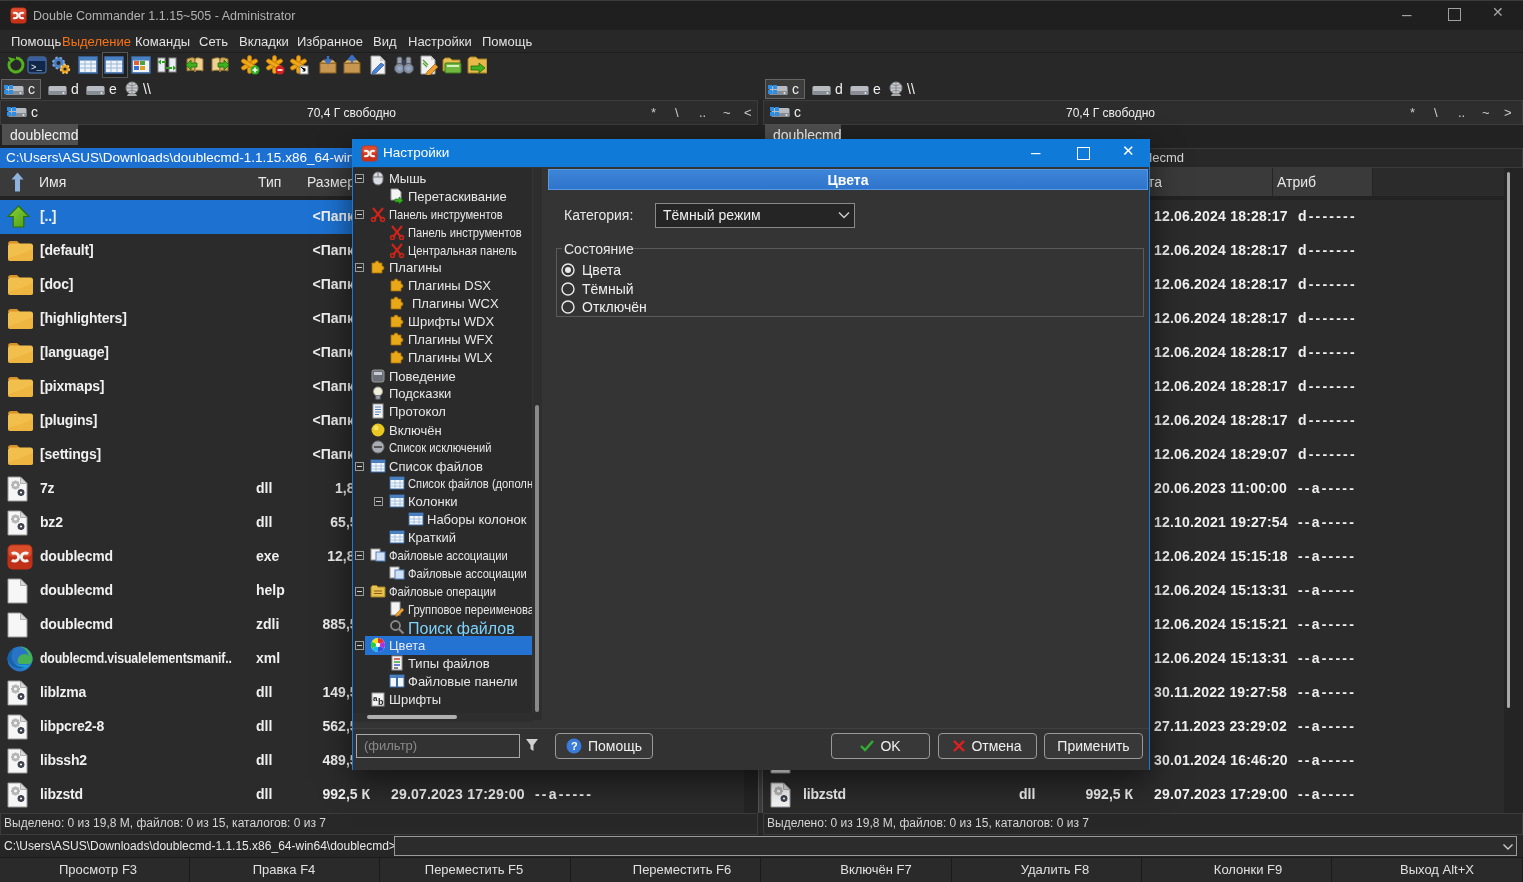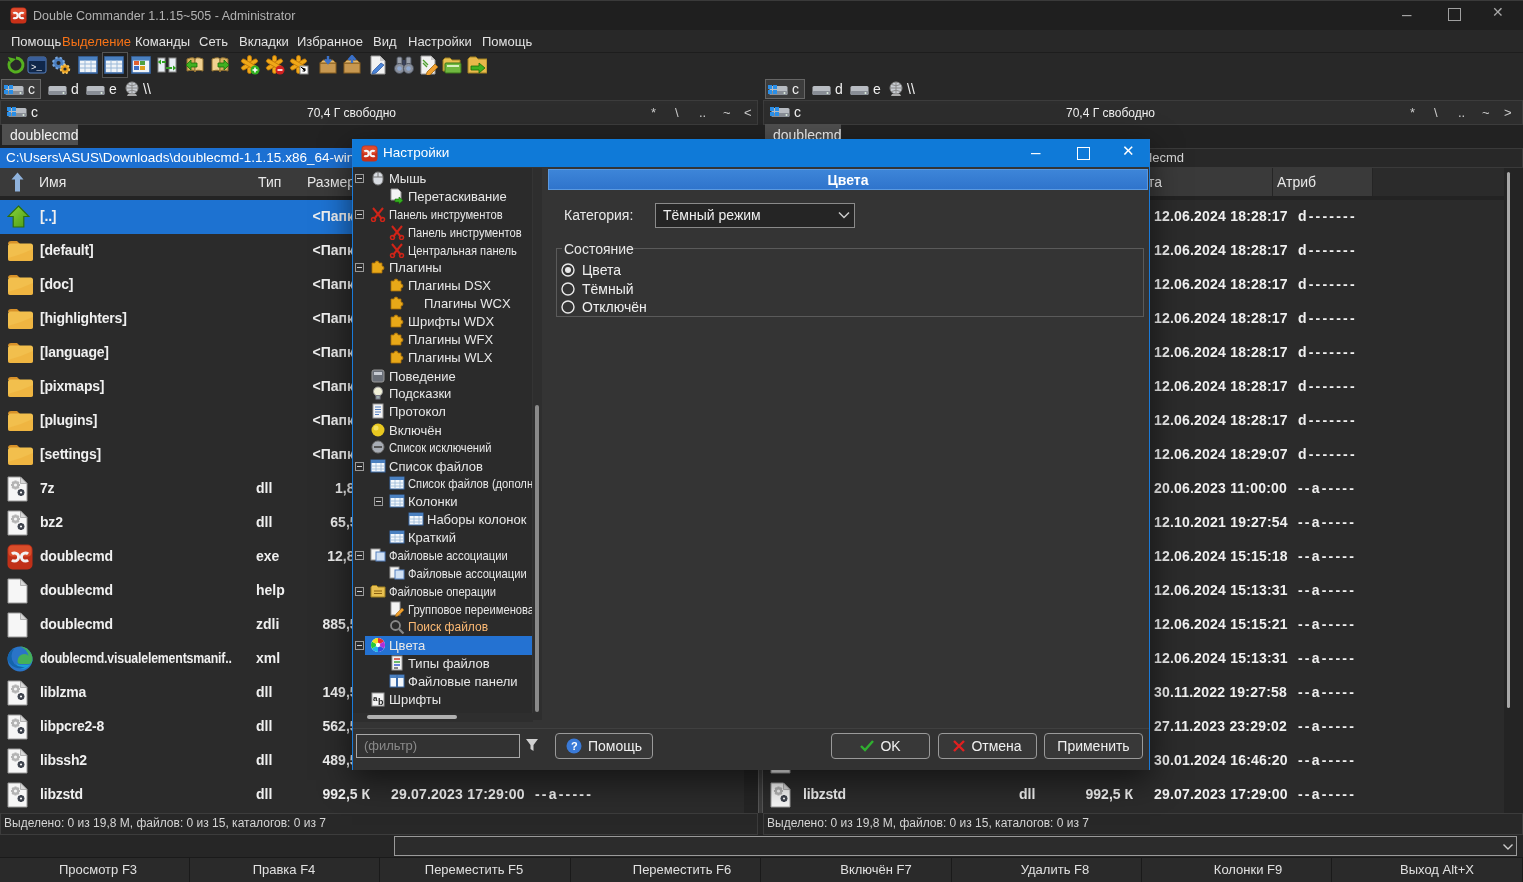--- a/index.html
+++ b/index.html
@@ -788,20 +788,21 @@
 <div class="abs" style="left:1298px;top:786px;white-space:pre;font-size:14px;font-weight:bold;color:#f0f0f0;letter-spacing:2.2px;">--a-----</div>
 <div class="abs" style="left:744px;top:168px;width:14px;height:645px;background:#242424;"></div>
 <div class="abs" style="left:758px;top:168px;width:5px;height:645px;background:#3c3c3c;border-left:1px solid #555;border-right:1px solid #555;box-sizing:border-box;"></div>
 <div class="abs" style="left:1504px;top:168px;width:19px;height:645px;background:#242424;"></div>
 <div class="abs" style="left:1507px;top:172px;width:3px;height:536px;background:#a8a8a8;border-radius:2px;"></div>
 <div class="abs" style="left:0px;top:813px;width:758px;height:22px;background:#282828;border:1px solid #3c3c3c;box-sizing:border-box;"></div>
 <div class="abs" style="left:763px;top:813px;width:760px;height:22px;background:#282828;border:1px solid #3c3c3c;box-sizing:border-box;"></div>
 <div class="abs" style="left:4px;top:816px;white-space:pre;font-size:12px;color:#d5d5d5;">Выделено: 0 из 19,8 М, файлов: 0 из 15, каталогов: 0 из 7</div>
 <div class="abs" style="left:767px;top:816px;white-space:pre;font-size:12px;color:#d5d5d5;">Выделено: 0 из 19,8 М, файлов: 0 из 15, каталогов: 0 из 7</div>
 <div class="abs" style="left:0px;top:835px;width:1523px;height:22px;background:#262626;"></div>
+<div class="abs" style="left:4px;top:839px;white-space:pre;font-size:12px;color:#e8e8e8;">C:\Users\ASUS\Downloads\doublecmd-1.1.15.x86_64-win64\doublecmd&gt;</div>
 <div class="abs" style="left:394px;top:836px;width:1123px;height:20px;background:#2c2c2c;border:1px solid #9a9a9a;box-sizing:border-box;"></div>
 <svg class="abs" style="left:1502px;top:843px;" width="12" height="8" viewBox="0 0 12 8">
       <path d="M1.5 1.5 L6 6 L10.5 1.5" fill="none" stroke="#cccccc" stroke-width="1.4"></path>
     </svg>
 <div class="abs" style="left:0px;top:857px;width:1523px;height:25px;background:#2a2a2a;border-top:1px solid #1a1a1a;"></div>
 <div class="abs" style="left:0.0px;top:858px;width:190px;height:24px;border-right:1px solid #1a1a1a;box-sizing:border-box;"></div>
 <div class="abs" style="left:98px;top:862px;white-space:pre;font-size:13px;color:#e0e0e0;transform:translateX(-50%);">Просмотр F3</div>
 <div class="abs" style="left:190.375px;top:858px;width:190px;height:24px;border-right:1px solid #1a1a1a;box-sizing:border-box;"></div>
 <div class="abs" style="left:284px;top:862px;white-space:pre;font-size:13px;color:#e0e0e0;transform:translateX(-50%);">Правка F4</div>
 <div class="abs" style="left:380.75px;top:858px;width:190px;height:24px;border-right:1px solid #1a1a1a;box-sizing:border-box;"></div>
@@ -898,21 +899,21 @@
           <path d="M2 5 h3 a2 2 0 1 1 4 0 h3 v3 a2 2 0 1 1 0 4 v3 h-10z" fill="#e8a818" stroke="#a87008" stroke-width="0.8" transform="translate(0,-1)"></path>
         </svg></div>
 <div class="abs" style="left:36px;top:92px;font-size:13px;color:#e8e8e8;white-space:pre;">Плагины</div>
 <div class="abs" style="left:36px;top:109px;width:16px;height:16px;"><svg width="16" height="16" viewBox="0 0 16 16">
           <path d="M2 5 h3 a2 2 0 1 1 4 0 h3 v3 a2 2 0 1 1 0 4 v3 h-10z" fill="#e8a818" stroke="#a87008" stroke-width="0.8" transform="translate(0,-1)"></path>
         </svg></div>
 <div class="abs" style="left:55px;top:110px;font-size:13px;color:#e8e8e8;white-space:pre;">Плагины DSX</div>
 <div class="abs" style="left:36px;top:127px;width:16px;height:16px;"><svg width="16" height="16" viewBox="0 0 16 16">
           <path d="M2 5 h3 a2 2 0 1 1 4 0 h3 v3 a2 2 0 1 1 0 4 v3 h-10z" fill="#e8a818" stroke="#a87008" stroke-width="0.8" transform="translate(0,-1)"></path>
         </svg></div>
-<div class="abs" style="left:71px;top:128px;font-size:13px;color:#e8e8e8;white-space:pre;">Плагины WCX</div>
+<div class="abs" style="left:59px;top:128px;font-size:13px;color:#e8e8e8;white-space:pre;">Плагины WCX</div>
 <div class="abs" style="left:36px;top:145px;width:16px;height:16px;"><svg width="16" height="16" viewBox="0 0 16 16">
           <path d="M2 5 h3 a2 2 0 1 1 4 0 h3 v3 a2 2 0 1 1 0 4 v3 h-10z" fill="#e8a818" stroke="#a87008" stroke-width="0.8" transform="translate(0,-1)"></path>
         </svg></div>
 <div class="abs" style="left:55px;top:146px;font-size:13px;color:#e8e8e8;white-space:pre;">Шрифты WDX</div>
 <div class="abs" style="left:36px;top:163px;width:16px;height:16px;"><svg width="16" height="16" viewBox="0 0 16 16">
           <path d="M2 5 h3 a2 2 0 1 1 4 0 h3 v3 a2 2 0 1 1 0 4 v3 h-10z" fill="#e8a818" stroke="#a87008" stroke-width="0.8" transform="translate(0,-1)"></path>
         </svg></div>
 <div class="abs" style="left:55px;top:164px;font-size:13px;color:#e8e8e8;white-space:pre;">Плагины WFX</div>
 <div class="abs" style="left:36px;top:181px;width:16px;height:16px;"><svg width="16" height="16" viewBox="0 0 16 16">
           <path d="M2 5 h3 a2 2 0 1 1 4 0 h3 v3 a2 2 0 1 1 0 4 v3 h-10z" fill="#e8a818" stroke="#a87008" stroke-width="0.8" transform="translate(0,-1)"></path>
@@ -1002,21 +1003,21 @@
 <div class="abs" style="left:36px;top:416px;font-size:13px;color:#e8e8e8;white-space:pre;transform:scaleX(0.86);transform-origin:left center;">Файловые операции</div>
 <div class="abs" style="left:36px;top:433px;width:16px;height:16px;"><svg width="16" height="16" viewBox="0 0 16 16">
           <rect x="2" y="1" width="9" height="13" fill="#f4f4f4" stroke="#999"></rect>
           <path d="M7 13 l6-6 2 2-6 6-2.5 0.5z" fill="#f0a030" stroke="#a06810" stroke-width="0.6"></path>
         </svg></div>
 <div class="abs" style="left:55px;top:434px;font-size:13px;color:#e8e8e8;white-space:pre;transform:scaleX(0.86);transform-origin:left center;">Групповое переименование</div>
 <div class="abs" style="left:36px;top:451px;width:16px;height:16px;"><svg width="16" height="16" viewBox="0 0 16 16">
           <circle cx="6.5" cy="6.5" r="4.5" fill="none" stroke="#888" stroke-width="1.8"></circle>
           <path d="M10 10 l4.5 4.5" stroke="#888" stroke-width="2.2"></path>
         </svg></div>
-<div class="abs" style="left:55px;top:452px;font-size:12px;color:#fdba74;white-space:pre;">Поиск файлов</div>
+<div class="abs" style="left:55px;top:452px;font-size:16px;color:#7dd3fc;white-space:pre;">Поиск файлов</div>
 <div class="abs" style="left:12px;top:468px;width:167px;height:19px;background:#2472d2;"></div>
 <div class="abs" style="left:2px;top:473px;width:9px;height:9px;border:1px solid #9a9a9a;background:#2a2a2a;box-sizing:border-box;">
         <div style="position:absolute;left:1px;top:3px;width:5px;height:1px;background:#d0d0d0;"></div>
       </div>
 <div class="abs" style="left:17px;top:469px;width:16px;height:16px;"><svg width="16" height="16" viewBox="0 0 16 16">
           <circle cx="8" cy="8" r="7" fill="#fff"></circle>
           <path d="M8 1 a7 7 0 0 1 6 3.5 L8 8z" fill="#e83030"></path>
           <path d="M14 4.5 a7 7 0 0 1 0 7 L8 8z" fill="#b030d8"></path>
           <path d="M14 11.5 a7 7 0 0 1-6 3.5 L8 8z" fill="#3050e0"></path>
           <path d="M8 15 a7 7 0 0 1-6-3.5 L8 8z" fill="#20b8e8"></path>

